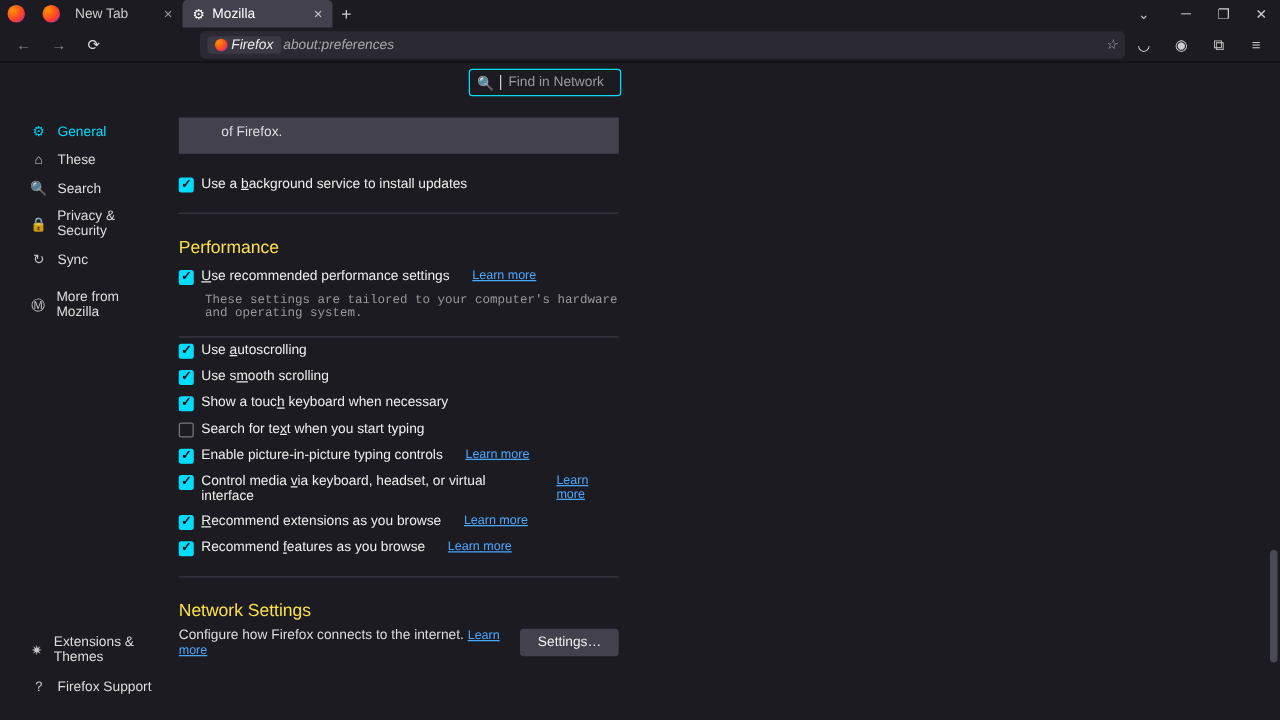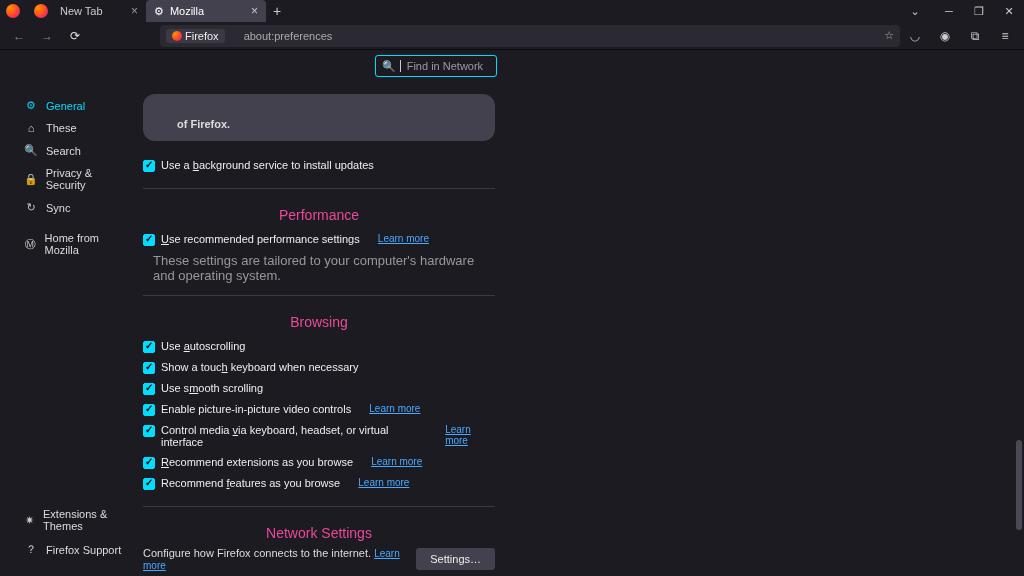--- a/index.html
+++ b/index.html
@@ -10,45 +10,45 @@
 .tab { display:flex; align-items:center; gap:6px; padding:0 8px; height:22px; font-size:11px; color:#ccc; border-radius:4px 4px 0 0; min-width:120px; }
 .tab.active { background:#42414d; color:#fff; }
 .tab .close { margin-left:auto; font-size:12px; opacity:.7; }
 .newtab { width:22px; height:22px; display:flex; align-items:center; justify-content:center; color:#ccc; font-size:14px; }
 .wincontrols { margin-left:auto; display:flex; align-items:center; gap:0; }
 .wincontrols div { width:30px; height:22px; display:flex; align-items:center; justify-content:center; color:#ccc; font-size:11px; }
 .chevron { margin-right:4px; color:#ccc; font-size:11px; width:28px; text-align:center; }
 .toolbar { height:28px; background:#1c1b22; border-bottom:1px solid #0c0c0d; display:flex; align-items:center; padding:0 6px; gap:2px; }
 .nav-btn { width:28px; height:24px; display:flex; align-items:center; justify-content:center; color:#888; }
 .nav-btn.enabled { color:#ddd; }
-.urlbar { flex:none; margin-left:70px; width:740px; height:22px; background:#2b2a33; border-radius:4px; display:flex; align-items:center; padding:0 6px; font-size:11px; gap:19px; }
+.urlbar { flex:none; margin-left:70px; width:740px; height:22px; background:#2b2a33; border-radius:4px; display:flex; align-items:center; padding:0 6px; font-size:11px; gap:2px;font-style:italic; }
 .urlbar .badge { background:#3a3944; padding:1px 6px; border-radius:3px; color:#eee; display:flex; align-items:center; gap:3px; }
 .urlbar .badge .ff-logo { width:10px; height:10px; margin:0; }
 .urlbar .addr { color:#aaa; }
 .urlbar .star { margin-left:auto; color:#aaa; }
 .tbicons { margin-left:auto; display:flex; align-items:center; gap:4px; }
 .tbicons div { width:26px; height:24px; display:flex; align-items:center; justify-content:center; color:#ccc; }
 .content { display:flex; height:calc(576px - 22px - 28px); }
 .sidebar { width:135px; padding:44px 0 0 0; display:flex; flex-direction:column; position:relative; }
 .sb-item { display:flex; align-items:center; gap:8px; padding:5px 8px 5px 24px; font-size:11px; color:#ddd; cursor:pointer; }
 .sb-item.active { color:#00ddff; }
 .sb-item .ico { width:14px; text-align:center; opacity:.9; }
 .sb-spacer { height:8px; }
 .sb-bottom { margin-top:auto; padding-bottom:14px; }
 .main { flex:1; padding:44px 0 0 8px; max-width:360px; overflow:visible; }
 .search-holder { position:absolute; top:55px; left:375px; }
 .find-box { width:122px; height:22px; border:1px solid #00ddff; border-radius:3px; display:flex; align-items:center; padding:0 6px; font-size:11px; color:#888; gap:6px; background:#1c1b22; }
 .find-box .caret { display:inline-block; width:0; border-left:1px solid #ccc; height:12px; margin-left:-2px; }
-.infobox { background:#42414d; border-radius:12px; padding:22px 12px 8px 34px; font-size:11px; color:#ddd; line-height:1.5;font-weight:bold; }
+.infobox { background:#42414d; border-radius:0; padding:4px 12px 8px 34px; font-size:11px; color:#ddd; line-height:1.5; }
 .chk-row { display:flex; align-items:flex-start; gap:6px; font-size:11px; color:#eee; padding:4px 0; }
 .chk { width:12px; height:12px; border:1px solid #777; border-radius:2px; flex:none; margin-top:1px; position:relative; }
 .chk.checked { background:#00ddff; border-color:#00ddff; }
 .chk.checked::after { content:"✓"; position:absolute; top:-2px; left:1px; font-size:10px; color:#000; font-weight:bold; }
-.section-h { font-size:14px; font-weight:400; color:#ec4899; margin:18px 0 6px;text-align:center; }
-.hint { font-size:13px; color:#989898; margin:3px 0 0 10px; }
+.section-h { font-size:14px; font-weight:400; color:#fde047; margin:18px 0 6px; }
+.hint { font-size:10px; color:#989898; margin:3px 0 0 21px;font-family:Liberation Mono, monospace; }
 .link { color:#4aa8ff; text-decoration:underline; cursor:pointer; font-size:10px; }
 .hr { border:none; border-top:1px solid #3a3944; margin:12px 0 0; }
 .net-row { display:flex; align-items:center; gap:12px; }
 .net-text { font-size:11px; color:#ddd; flex:1; }
 .btn { background:#42414d; border:none; color:#eee; font-size:11px; padding:5px 14px; border-radius:3px; }
 u.ak { text-decoration:underline; }
 .scrollbar { position:absolute; right:2px; top:440px; width:6px; height:90px; background:#4a4a55; border-radius:3px; }
 </style>
 </head>
 <body>
@@ -114,21 +114,21 @@
         <span class="ico">🔒</span>
         <span>Privacy &amp; Security</span>
       </div>
     <div class="sb-item">
         <span class="ico">↻</span>
         <span>Sync</span>
       </div>
     <div class="sb-spacer"></div>
     <div class="sb-item">
         <span class="ico">Ⓜ</span>
-        <span>Home from Mozilla</span>
+        <span>More from Mozilla</span>
       </div>
     <div class="sb-bottom">
       <div class="sb-item">
           <span class="ico">✷</span>
           <span>Extensions &amp; Themes</span>
         </div>
       <div class="sb-item">
           <span class="ico">？</span>
           <span>Firefox Support</span>
         </div>
@@ -148,34 +148,37 @@
 
     <hr class="hr">
     <div class="section-h">Performance</div>
     <div class="chk-row">
       <div class="chk checked"></div>
       <span><u class="ak">U</u>se recommended performance settings</span>&nbsp;&nbsp;<span class="link">Learn more</span>
     </div>
     <div class="hint">These settings are tailored to your computer's hardware and operating system.</div>
 
     <hr class="hr">
-    <div class="section-h">Browsing</div>
     <div class="chk-row">
         <div class="chk checked"></div>
         <span>Use <u class="ak">a</u>utoscrolling</span>
       </div>
     <div class="chk-row">
         <div class="chk checked"></div>
+        <span>Use s<u class="ak">m</u>ooth scrolling</span>
+      </div>
+    <div class="chk-row">
+        <div class="chk checked"></div>
         <span>Show a touc<u class="ak">h</u> keyboard when necessary</span>
       </div>
     <div class="chk-row">
-        <div class="chk checked"></div>
-        <span>Use s<u class="ak">m</u>ooth scrolling</span>
+        <div class="chk"></div>
+        <span>Search for te<u class="ak">x</u>t when you start typing</span>
       </div>
-    <div class="chk-row"><div class="chk checked"></div><span>Enable picture-in-picture video controls</span>&nbsp;&nbsp;<span class="link">Learn more</span></div>
+    <div class="chk-row"><div class="chk checked"></div><span>Enable picture-in-picture typing controls</span>&nbsp;&nbsp;<span class="link">Learn more</span></div>
     <div class="chk-row"><div class="chk checked"></div><span>Control media <u class="ak">v</u>ia keyboard, headset, or virtual interface</span>&nbsp;&nbsp;<span class="link">Learn more</span></div>
     <div class="chk-row"><div class="chk checked"></div><span><u class="ak">R</u>ecommend extensions as you browse</span>&nbsp;&nbsp;<span class="link">Learn more</span></div>
     <div class="chk-row"><div class="chk checked"></div><span>Recommend <u class="ak">f</u>eatures as you browse</span>&nbsp;&nbsp;<span class="link">Learn more</span></div>
 
     <hr class="hr">
     <div class="section-h">Network Settings</div>
     <div class="net-row">
       <div class="net-text"><span>Configure how Firefox connects to the internet.</span> <span class="link">Learn more</span></div>
       <button class="btn">Settings…</button>
     </div>

